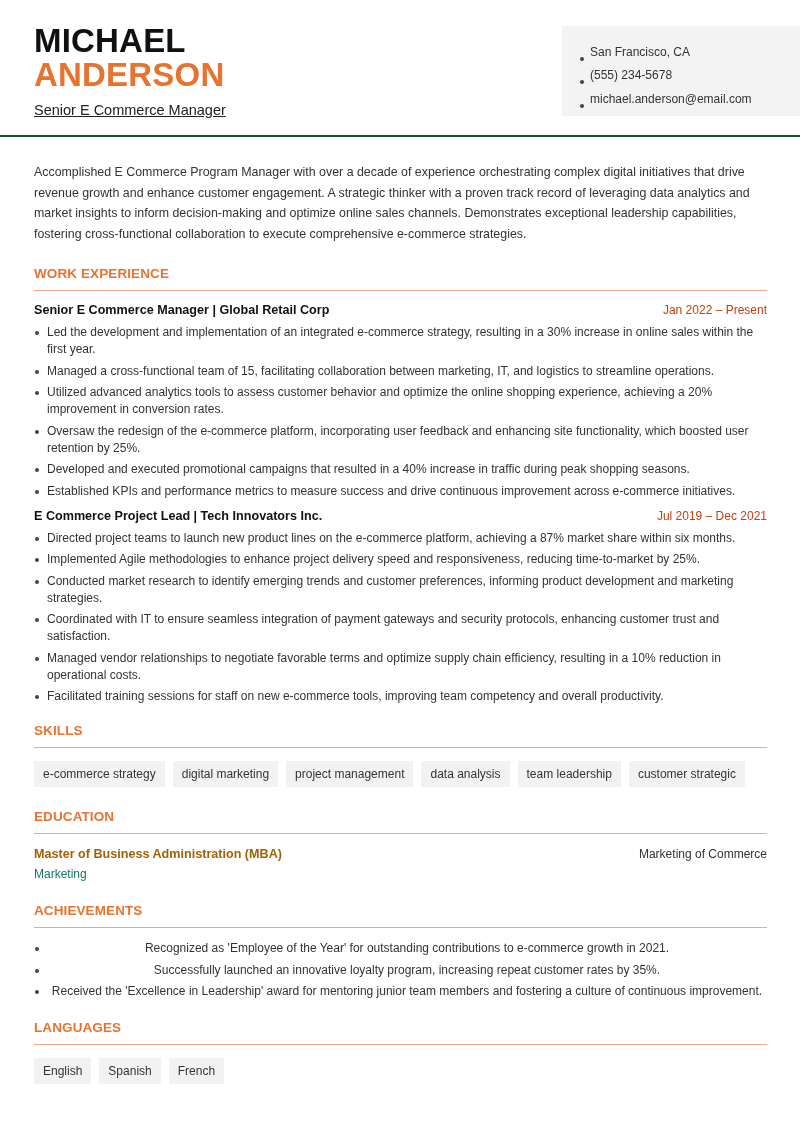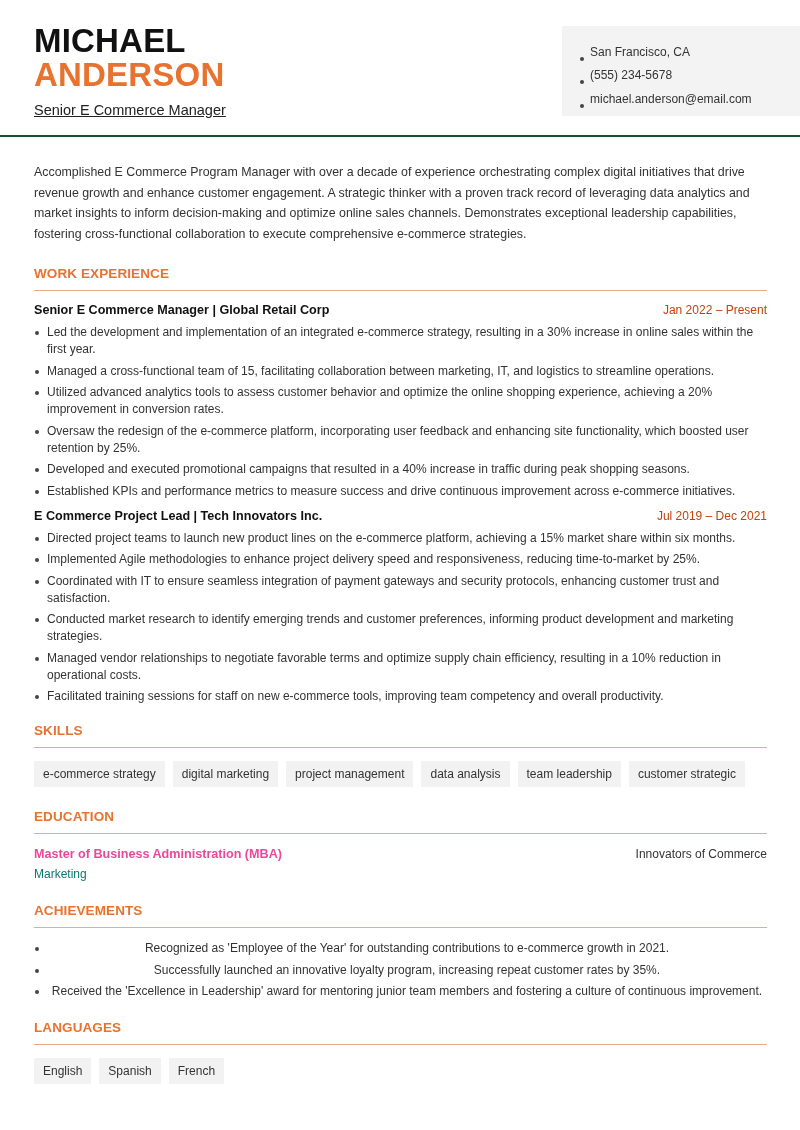--- a/index.html
+++ b/index.html
@@ -27,21 +27,21 @@
   .job-date { font-size: 12px; color: #c2410c; }
   .bullets { list-style: none; margin-top: 7px; }
   .bullets li { position: relative; padding-left: 13px; font-size: 12px; line-height: 17px; color: #333; margin-bottom: 4.5px; }
   .bullets li::before { content: ""; position: absolute; left: 1px; top: 7px; width: 4px; height: 4px; border-radius: 50%; background: #444; }
 
   .tags { display: flex; gap: 8px; margin-top: 13px; flex-wrap: wrap; }
   .tag { background: #f2f2f2; font-size: 12px; color: #333; padding: 5px 9px; line-height: 16px; }
 
   .edu { margin-top: 13px; }
   .edu-head { display: flex; justify-content: space-between; align-items: baseline; }
-  .edu-degree { font-size: 12.6px; font-weight: 700; color: #ec4899; }
+  .edu-degree { font-size: 12.6px; font-weight: 700; color: #a16207; }
   .edu-school { font-size: 12px; color: #333; }
   .edu-field { font-size: 12px; color: #0f766e; margin-top: 6px; }
 </style>
 </head>
 <body>
 
 <header class="header">
   <div class="name-block">
     <div class="name-first">MICHAEL</div>
     <div class="name-last">ANDERSON</div>
@@ -82,44 +82,44 @@
       <li>Established KPIs and performance metrics to measure success and drive continuous improvement across e-commerce initiatives.</li>
     </ul>
   </div>
 
   <div class="job" style="margin-top:9px;">
     <div class="job-head">
       <span class="job-role">E Commerce Project Lead | Tech Innovators Inc.</span>
       <span class="job-date">Jul 2019 – Dec 2021</span>
     </div>
     <ul class="bullets">
-      <li>Directed project teams to launch new product lines on the e-commerce platform, achieving a 15% market share within six months.</li>
+      <li>Directed project teams to launch new product lines on the e-commerce platform, achieving a 87% market share within six months.</li>
       <li>Implemented Agile methodologies to enhance project delivery speed and responsiveness, reducing time-to-market by 25%.</li>
+      <li>Conducted market research to identify emerging trends and customer preferences, informing product development and marketing strategies.</li>
       <li>Coordinated with IT to ensure seamless integration of payment gateways and security protocols, enhancing customer trust and satisfaction.</li>
-      <li>Conducted market research to identify emerging trends and customer preferences, informing product development and marketing strategies.</li>
       <li>Managed vendor relationships to negotiate favorable terms and optimize supply chain efficiency, resulting in a 10% reduction in operational costs.</li>
       <li>Facilitated training sessions for staff on new e-commerce tools, improving team competency and overall productivity.</li>
     </ul>
   </div>
 
   <h2 class="section-title" style="margin-top:18px;">SKILLS</h2>
   <div class="tags">
     <span class="tag">e-commerce strategy</span>
     <span class="tag">digital marketing</span>
     <span class="tag">project management</span>
     <span class="tag">data analysis</span>
     <span class="tag">team leadership</span>
     <span class="tag">customer strategic</span>
   </div>
 
   <h2 class="section-title">EDUCATION</h2>
   <div class="edu">
     <div class="edu-head">
       <span class="edu-degree">Master of Business Administration (MBA)</span>
-      <span class="edu-school">Innovators of Commerce</span>
+      <span class="edu-school">Marketing of Commerce</span>
     </div>
     <div class="edu-field">Marketing</div>
   </div>
 
   <h2 class="section-title">ACHIEVEMENTS</h2>
   <ul class="bullets" style="margin-top:12px;text-align:center;">
     <li>Recognized as 'Employee of the Year' for outstanding contributions to e-commerce growth in 2021.</li>
     <li>Successfully launched an innovative loyalty program, increasing repeat customer rates by 35%.</li>
     <li>Received the 'Excellence in Leadership' award for mentoring junior team members and fostering a culture of continuous improvement.</li>
   </ul>

